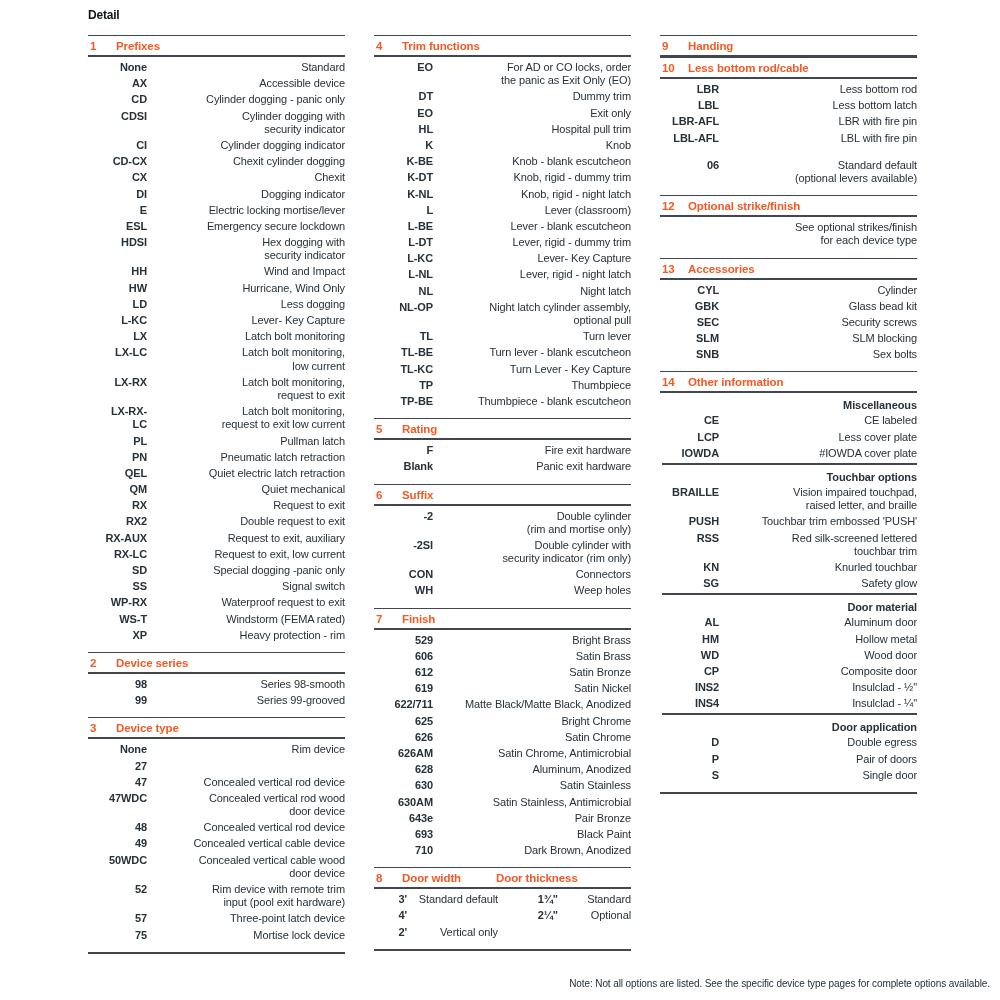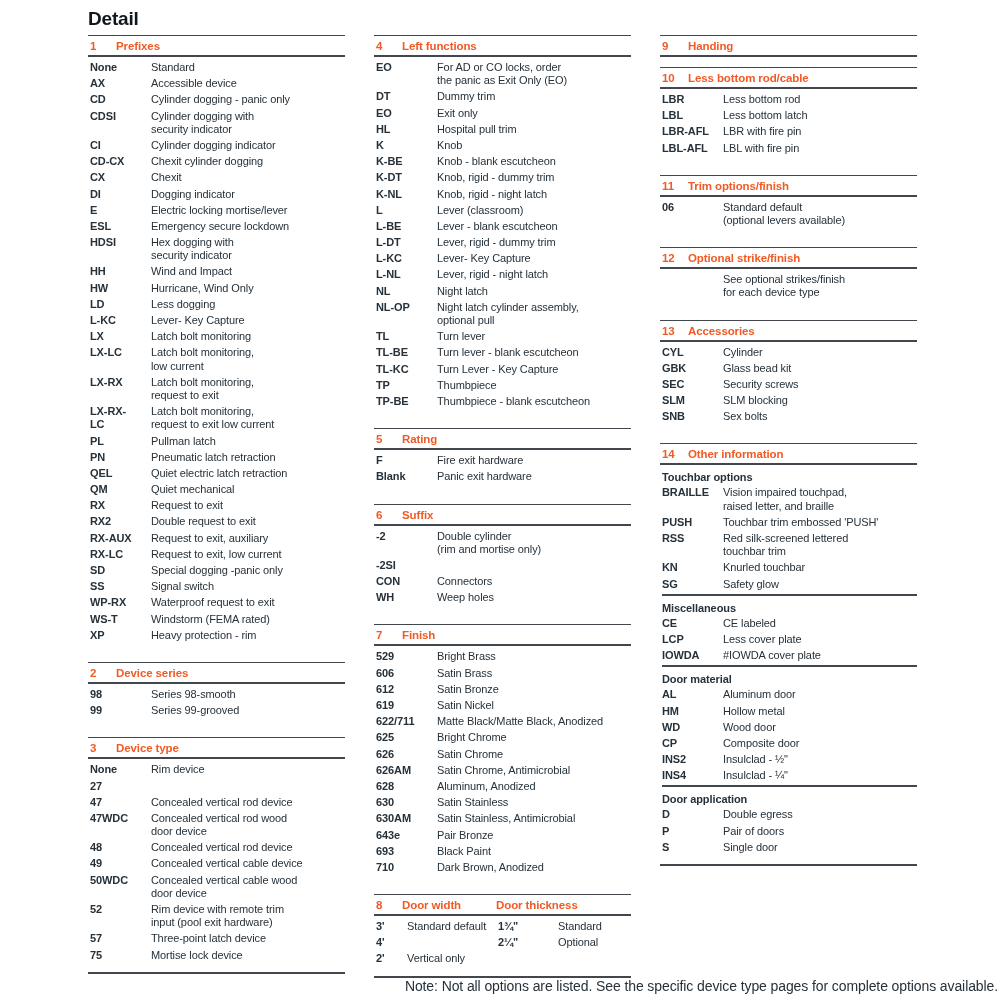--- a/index.html
+++ b/index.html
@@ -6,58 +6,58 @@
     margin: 0; padding: 0;
     width: 1000px; height: 1000px;
     background: #ffffff;
     font-family: "Liberation Sans", sans-serif;
     color: #26313a;
     overflow: hidden;
   }
   .page { position: relative; width: 1000px; height: 1000px; }
   .page-title {
     position: absolute; left: 88px; top: 8px; margin: 0;
-    font-size: 19px; font-weight: bold; color: #0f171d;
+    font-size: 12px; font-weight: bold; color: #0f171d;
     letter-spacing: -0.2px;
   }
   .grid {
     position: absolute; left: 88px; top: 35px;
     display: flex; gap: 29px; align-items: flex-start;
   }
   .col { width: 257px; display: flex; flex-direction: column; }
-  .sec + .sec { margin-top: 10px; }
+  .sec + .sec { }
   .col .sec:last-child .rows { border-bottom: 2px solid #41474c; }
   .shead {
     position: relative;
     display: flex;
     border-top: 1.5px solid #41474c;
     border-bottom: 2px solid #41474c;
     padding: 4px 0 3px 2px;
     color: #f15a24; font-weight: bold; font-size: 11.5px;
     letter-spacing: -0.1px;
   }
   .snum { min-width: 17px; margin-right: 9px; }
   .stitle2 { position: absolute; left: 122px; top: 4px; }
-  .rows { padding: 4px 0 7px 2px; }
+  .rows { padding: 4px 0 7px 2px; text-align: right; }
   .row { display: flex; margin-bottom: 3px; font-size: 11px; line-height: 1.2; letter-spacing: -0.1px; }
   .code { min-width: 61px; padding-right: 4px; box-sizing: border-box; font-weight: bold; white-space: pre-line; flex: none; }
   .desc { flex: 1; white-space: pre-line; }
   
   .prow { display: flex; margin-bottom: 3px; font-size: 11px; line-height: 1.2; letter-spacing: -0.1px; }
   .pwc { width: 31px; flex: none; font-weight: bold; }
   .pwd { width: 91px; flex: none; }
   .ptc { width: 60px; flex: none; font-weight: bold; }
   .ptd { flex: 1; }
   
   .group { padding-top: 2px; }
   .group + .group { border-top: 2px solid #41474c; margin-top: 3px; padding-top: 6px; }
   .glabel { font-size: 11px; font-weight: bold; margin-bottom: 3px; letter-spacing: -0.1px; }
   .note {
-    position: absolute; right: 2px; top: 978px;
-    font-size: 14px; color: #26313a; letter-spacing: -0.1px;
+    position: absolute; right: 10px; top: 978px;
+    font-size: 10px; color: #26313a; letter-spacing: -0.1px;
   }
 </style>
 </head>
 <body>
 
 <div class="page">
   <h1 class="page-title">Detail</h1>
   <div class="grid">
       <div class="col">
         <section class="sec">
@@ -266,21 +266,21 @@
               <span class="code">75</span>
               <span class="desc">Mortise lock device</span>
             </div>
           </div>
         </section>
       </div>
       <div class="col">
         <section class="sec">
           <div class="shead">
             <span class="snum">4</span>
-            <span class="stitle">Left functions</span>
+            <span class="stitle">Trim functions</span>
           </div>
           <div class="rows">
             <div class="row">
               <span class="code">EO</span>
               <span class="desc">For AD or CO locks, order
 the panic as Exit Only (EO)</span>
             </div>
             <div class="row">
               <span class="code">DT</span>
               <span class="desc">Dummy trim</span>
@@ -382,20 +382,22 @@
             <span class="stitle">Suffix</span>
           </div>
           <div class="rows">
             <div class="row">
               <span class="code">-2</span>
               <span class="desc">Double cylinder
 (rim and mortise only)</span>
             </div>
             <div class="row">
               <span class="code">-2SI</span>
+              <span class="desc">Double cylinder with
+security indicator (rim only)</span>
             </div>
             <div class="row">
               <span class="code">CON</span>
               <span class="desc">Connectors</span>
             </div>
             <div class="row">
               <span class="code">WH</span>
               <span class="desc">Weep holes</span>
             </div>
           </div>
@@ -517,24 +519,20 @@
               <span class="code">LBR-AFL</span>
               <span class="desc">LBR with fire pin</span>
             </div>
             <div class="row">
               <span class="code">LBL-AFL</span>
               <span class="desc">LBL with fire pin</span>
             </div>
           </div>
         </section>
         <section class="sec">
-          <div class="shead">
-            <span class="snum">11</span>
-            <span class="stitle">Trim options/finish</span>
-          </div>
           <div class="rows">
             <div class="row">
               <span class="code">06</span>
               <span class="desc">Standard default
 (optional levers available)</span>
             </div>
           </div>
         </section>
         <section class="sec">
           <div class="shead">
@@ -577,20 +575,35 @@
             </div>
           </div>
         </section>
         <section class="sec">
           <div class="shead">
             <span class="snum">14</span>
             <span class="stitle">Other information</span>
           </div>
           <div class="rows">
             <div class="group">
+              <div class="glabel">Miscellaneous</div>
+              <div class="row">
+                <span class="code">CE</span>
+                <span class="desc">CE labeled</span>
+              </div>
+              <div class="row">
+                <span class="code">LCP</span>
+                <span class="desc">Less cover plate</span>
+              </div>
+              <div class="row">
+                <span class="code">IOWDA</span>
+                <span class="desc">#IOWDA cover plate</span>
+              </div>
+            </div>
+            <div class="group">
               <div class="glabel">Touchbar options</div>
               <div class="row">
                 <span class="code">BRAILLE</span>
                 <span class="desc">Vision impaired touchpad,
 raised letter, and braille</span>
               </div>
               <div class="row">
                 <span class="code">PUSH</span>
                 <span class="desc">Touchbar trim embossed 'PUSH'</span>
               </div>
@@ -599,35 +612,20 @@
                 <span class="desc">Red silk-screened lettered
 touchbar trim</span>
               </div>
               <div class="row">
                 <span class="code">KN</span>
                 <span class="desc">Knurled touchbar</span>
               </div>
               <div class="row">
                 <span class="code">SG</span>
                 <span class="desc">Safety glow</span>
-              </div>
-            </div>
-            <div class="group">
-              <div class="glabel">Miscellaneous</div>
-              <div class="row">
-                <span class="code">CE</span>
-                <span class="desc">CE labeled</span>
-              </div>
-              <div class="row">
-                <span class="code">LCP</span>
-                <span class="desc">Less cover plate</span>
-              </div>
-              <div class="row">
-                <span class="code">IOWDA</span>
-                <span class="desc">#IOWDA cover plate</span>
               </div>
             </div>
             <div class="group">
               <div class="glabel">Door material</div>
               <div class="row">
                 <span class="code">AL</span>
                 <span class="desc">Aluminum door</span>
               </div>
               <div class="row">
                 <span class="code">HM</span>

